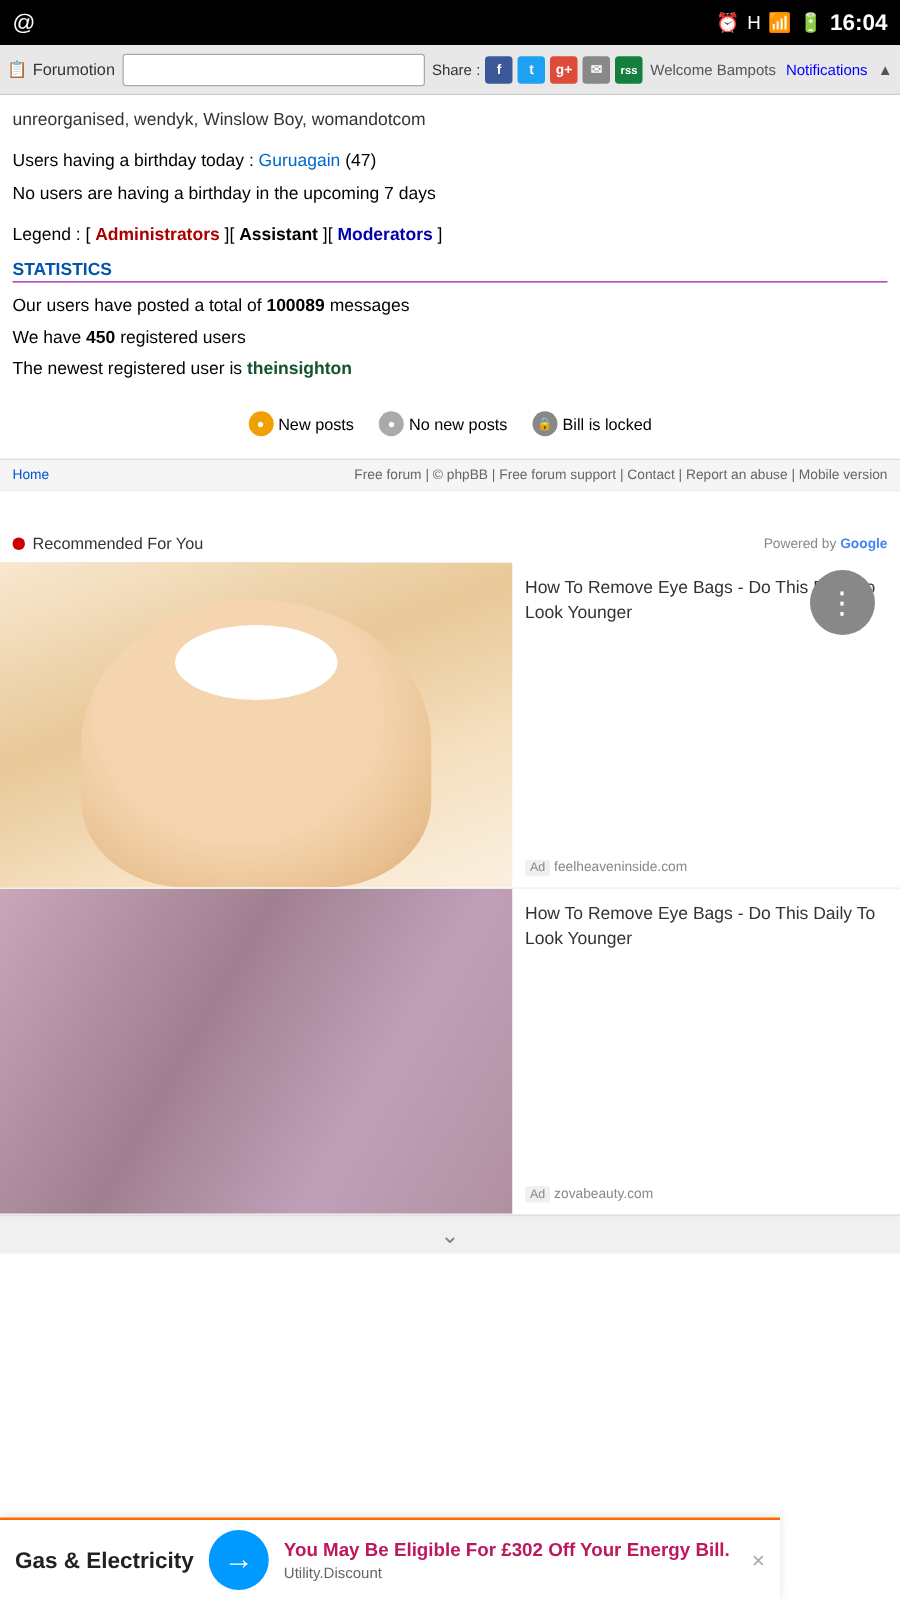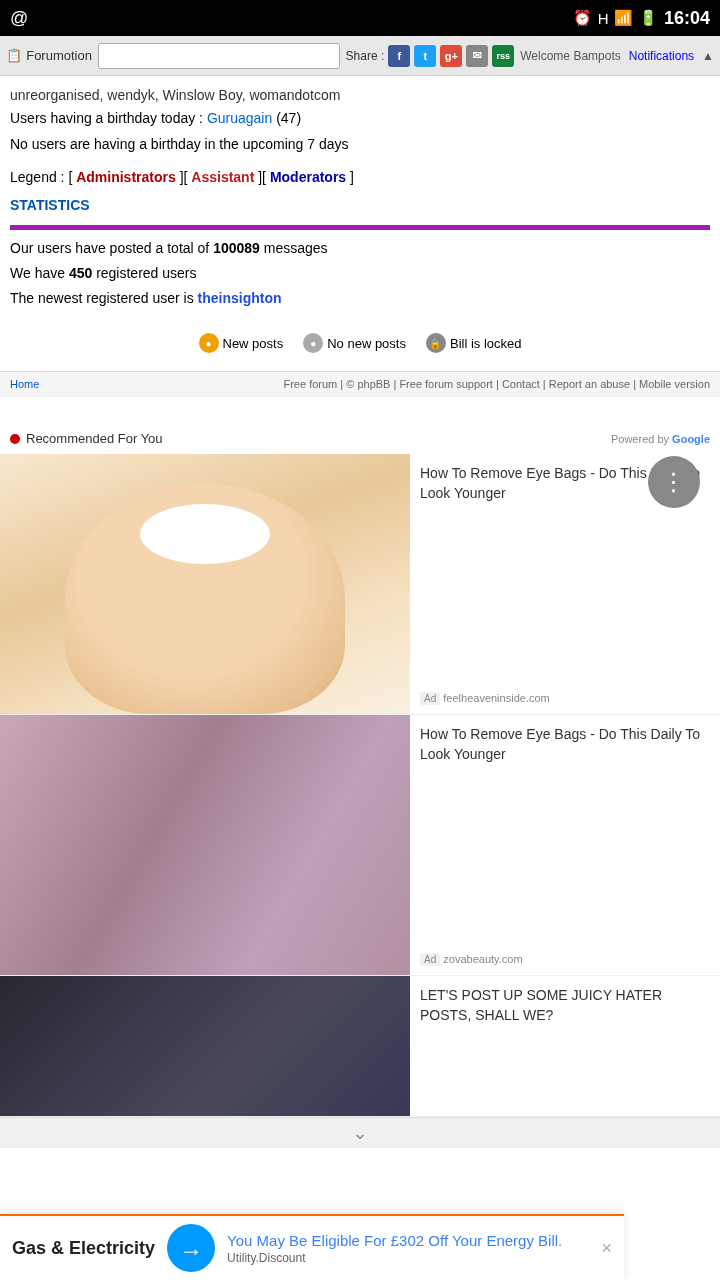--- a/index.html
+++ b/index.html
@@ -78,42 +78,42 @@
       gap: 8px;
       font-size: 12px;
       color: #555;
       white-space: nowrap;
     }
     .notifications-link { color: #00f; text-decoration: none; font-size: 12px; }
 
     
     .main-content { padding: 8px 10px; }
 
-    .users-list { font-size: 14px; color: #333; line-height: 1.6; }
+    .users-list { font-size: 14px; color: #333; margin-bottom: 10px; line-height: 1.6; }
 
     .birthday-section { margin-bottom: 12px; font-size: 14px; line-height: 1.8; }
     .birthday-link { color: #0066cc; text-decoration: none; }
 
     .legend-section { margin-bottom: 12px; font-size: 14px; }
     .legend-admin { color: #aa0000; font-weight: bold; }
-    .legend-assistant { color: #b91c1c; font-weight: bold; }
+    .legend-assistant { color: #000000; font-weight: bold; }
     .legend-mod { color: #0000aa; font-weight: bold; }
 
     .stats-section { margin-bottom: 12px; }
     .stats-title {
       color: #0055aa;
       font-weight: bold;
       font-size: 14px;
-      border-bottom: 5px solid #a21caf;
-      padding-bottom: 12px;
+      border-bottom: 1px solid #a21caf;
+      padding-bottom: 2px;
       margin-bottom: 6px;
     }
     .stats-text { font-size: 14px; line-height: 1.8; }
     .stats-text .highlight { font-weight: bold; }
-    .stats-text .user-link { color: #1d4ed8; font-weight: bold; text-decoration: none; }
+    .stats-text .user-link { color: #14532d; font-weight: bold; text-decoration: none; }
 
     .forum-legend {
       display: flex;
       align-items: center;
       justify-content: center;
       gap: 20px;
       padding: 10px 0;
       font-size: 13px;
     }
     .legend-item { display: flex; align-items: center; gap: 4px; }
@@ -245,21 +245,21 @@
       color: #fff;
       display: flex;
       align-items: center;
       justify-content: center;
       font-size: 24px;
       flex-shrink: 0;
       cursor: pointer;
       border: none;
     }
     .banner-right { flex: 1; }
-    .banner-title { font-size: 15px; font-weight: normal; color: #3b82f6; line-height: 1.3; }
+    .banner-title { font-size: 15px; font-weight: bold; color: #be185d; line-height: 1.3; }
     .banner-sub { font-size: 12px; color: #666; }
     .banner-dismiss {
       font-size: 18px;
       color: #aaa;
       cursor: pointer;
       flex-shrink: 0;
     }
 
     .relative-container { position: relative; }
   </style>
@@ -393,27 +393,20 @@
     </div>
     <div class="ad-content">
       <div class="ad-title">How To Remove Eye Bags - Do This Daily To Look Younger</div>
       <div class="ad-source">
         <span class="ad-tag">Ad</span>
         <span> zovabeauty.com</span>
       </div>
     </div>
   </div>
 
-  <div class="ad-card" style="min-height:140px;">
-    <div class="ad-image-placeholder ad-img-3" style="min-height:140px;background:linear-gradient(135deg,#282830 0%,#383848 30%,#484858 60%,#383858 100%);">
-    </div>
-    <div class="ad-content">
-      <div class="ad-title">LET'S POST UP SOME JUICY HATER POSTS, SHALL WE?</div>
-    </div>
-  </div>
 
 </div>
 
 <div class="scroll-indicator">
   <span class="scroll-down-icon">⌄</span>
 </div>
 
 <div class="bottom-banner">
   <div class="banner-left">Gas &amp; Electricity</div>
   <button class="banner-arrow-btn">→</button>

